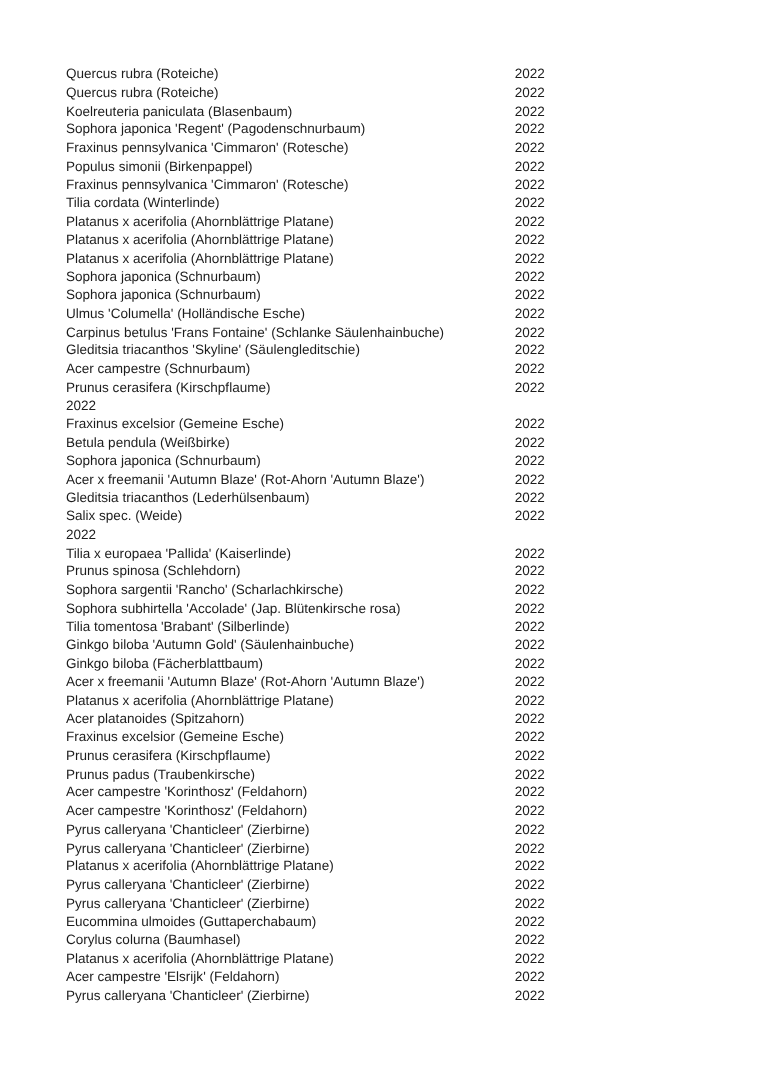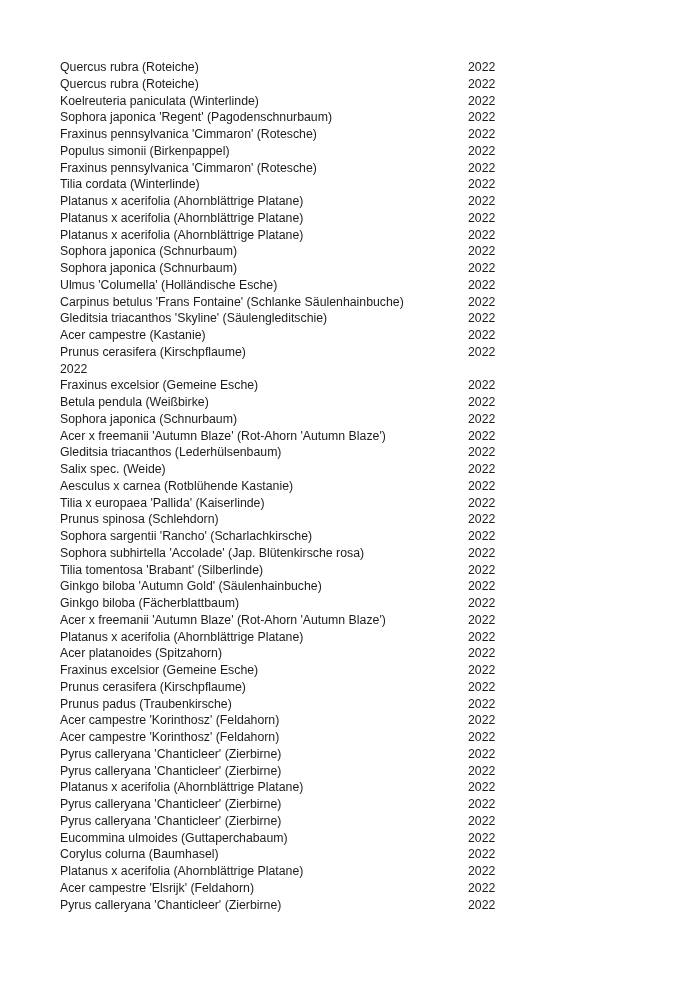--- a/index.html
+++ b/index.html
@@ -44,21 +44,21 @@
     <span class="species">Quercus rubra (Roteiche)</span>
     <span class="year">2022</span>
   </div>
 
   <div class="row">
     <span class="species">Quercus rubra (Roteiche)</span>
     <span class="year">2022</span>
   </div>
 
   <div class="row">
-    <span class="species">Koelreuteria paniculata (Winterlinde)</span>
+    <span class="species">Koelreuteria paniculata (Blasenbaum)</span>
     <span class="year">2022</span>
   </div>
 
   <div class="row">
     <span class="species">Sophora japonica 'Regent' (Pagodenschnurbaum)</span>
     <span class="year">2022</span>
   </div>
 
   <div class="row">
     <span class="species">Fraxinus pennsylvanica 'Cimmaron' (Rotesche)</span>
@@ -114,21 +114,21 @@
     <span class="species">Carpinus betulus 'Frans Fontaine' (Schlanke Säulenhainbuche)</span>
     <span class="year">2022</span>
   </div>
 
   <div class="row">
     <span class="species">Gleditsia triacanthos 'Skyline' (Säulengleditschie)</span>
     <span class="year">2022</span>
   </div>
 
   <div class="row">
-    <span class="species">Acer campestre (Kastanie)</span>
+    <span class="species">Acer campestre (Schnurbaum)</span>
     <span class="year">2022</span>
   </div>
 
   <div class="row">
     <span class="species">Prunus cerasifera (Kirschpflaume)</span>
     <span class="year">2022</span>
   </div>
 
   <div class="row">
     <span class="year">2022</span>
@@ -158,21 +158,20 @@
     <span class="species">Gleditsia triacanthos (Lederhülsenbaum)</span>
     <span class="year">2022</span>
   </div>
 
   <div class="row">
     <span class="species">Salix spec. (Weide)</span>
     <span class="year">2022</span>
   </div>
 
   <div class="row">
-    <span class="species">Aesculus x carnea (Rotblühende Kastanie)</span>
     <span class="year">2022</span>
   </div>
 
   <div class="row">
     <span class="species">Tilia x europaea 'Pallida' (Kaiserlinde)</span>
     <span class="year">2022</span>
   </div>
 
   <div class="row">
     <span class="species">Prunus spinosa (Schlehdorn)</span>

